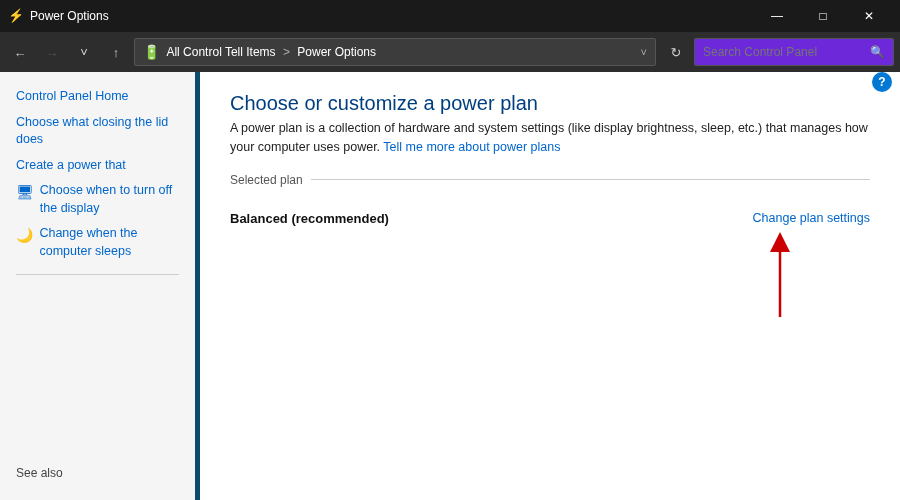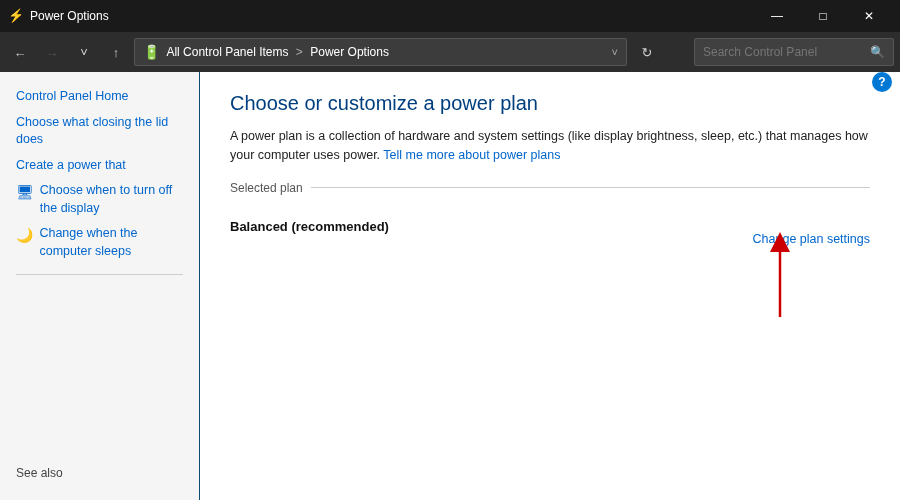--- a/index.html
+++ b/index.html
@@ -56,28 +56,27 @@
     }
     .address-icon { font-size: 14px; }
     .address-path { flex: 1; }
     .address-path .separator { color: #aaa; margin: 0 4px; }
     .address-path .segment { color: #fff; }
     .address-chevron { color: #aaa; font-size: 11px; cursor: pointer; }
     .address-refresh { color: #ccc; font-size: 13px; cursor: pointer; margin-left: 2px; }
     .search-box {
       width: 200px;
       height: 28px;
-      background: #404040;
+      background: #6d28d9;
       border: 1px solid #555;
       border-radius: 2px;
       display: flex;
       align-items: center;
       padding: 0 8px;
       gap: 6px;
-      margin-left: 29px;
     }
     .search-box input {
       background: transparent;
       border: none;
       outline: none;
       color: #aaa;
       font-size: 12px;
       flex: 1;
       width: 100%;
     }
@@ -99,21 +98,21 @@
     .main-container {
       display: flex;
       height: calc(500px - 72px);
       background: #fff;
     }
 
     
     .sidebar {
       width: 200px;
       background: #f5f5f5;
-      border-right: 1px solid #0c4a6e;
+      border-right: 5px solid #0c4a6e;
       padding: 12px 0;
       display: flex;
       flex-direction: column;
     }
     .sidebar-link {
       padding: 4px 16px;
       color: #0066cc;
       font-size: 12.5px;
       cursor: pointer;
       line-height: 1.4;
@@ -144,21 +143,21 @@
     .content {
       flex: 1;
       padding: 20px 30px;
       overflow-y: auto;
       position: relative;
     }
     .content-title {
       font-size: 20px;
       font-weight: 300;
       color: #003f7f;
-      margin-bottom: 12px;
+      margin-bottom: 4px;
     }
     .content-desc {
       font-size: 12.5px;
       color: #222;
       line-height: 1.5;
       margin-bottom: 16px;
       max-width: 640px;
     }
     .content-desc a {
       color: #0066cc;
@@ -190,21 +189,21 @@
       color: #111;
       margin-bottom: 4px;
     }
     .plan-desc {
       font-size: 12px;
       color: #444;
     }
     .change-plan-link {
       position: absolute;
       right: 0;
-      top: 13px;
+      top: 0;
       color: #0066cc;
       font-size: 12.5px;
       cursor: pointer;
       text-decoration: none;
     }
 
     
     .arrow-svg {
       position: absolute;
       right: 60px;
@@ -227,21 +226,21 @@
 
 <div class="address-bar">
   <button class="nav-btn">←</button>
   <button class="nav-btn disabled">→</button>
   <button class="nav-btn">˅</button>
   <button class="nav-btn">↑</button>
 
   <div class="address-field">
     <span class="address-icon">🔋</span>
     <span class="address-path">
-      <span class="segment">All Control Panel Items</span>
+      <span class="segment">All Control Tell Items</span>
       <span class="separator">&gt;</span>
       <span class="segment">Power Options</span>
     </span>
     <span class="address-chevron">˅</span>
   </div>
   <span class="address-refresh nav-btn">↻</span>
 
   <div class="search-box">
     <input type="text" placeholder="Search Control Panel" style="">
     <span class="search-icon">🔍</span>

